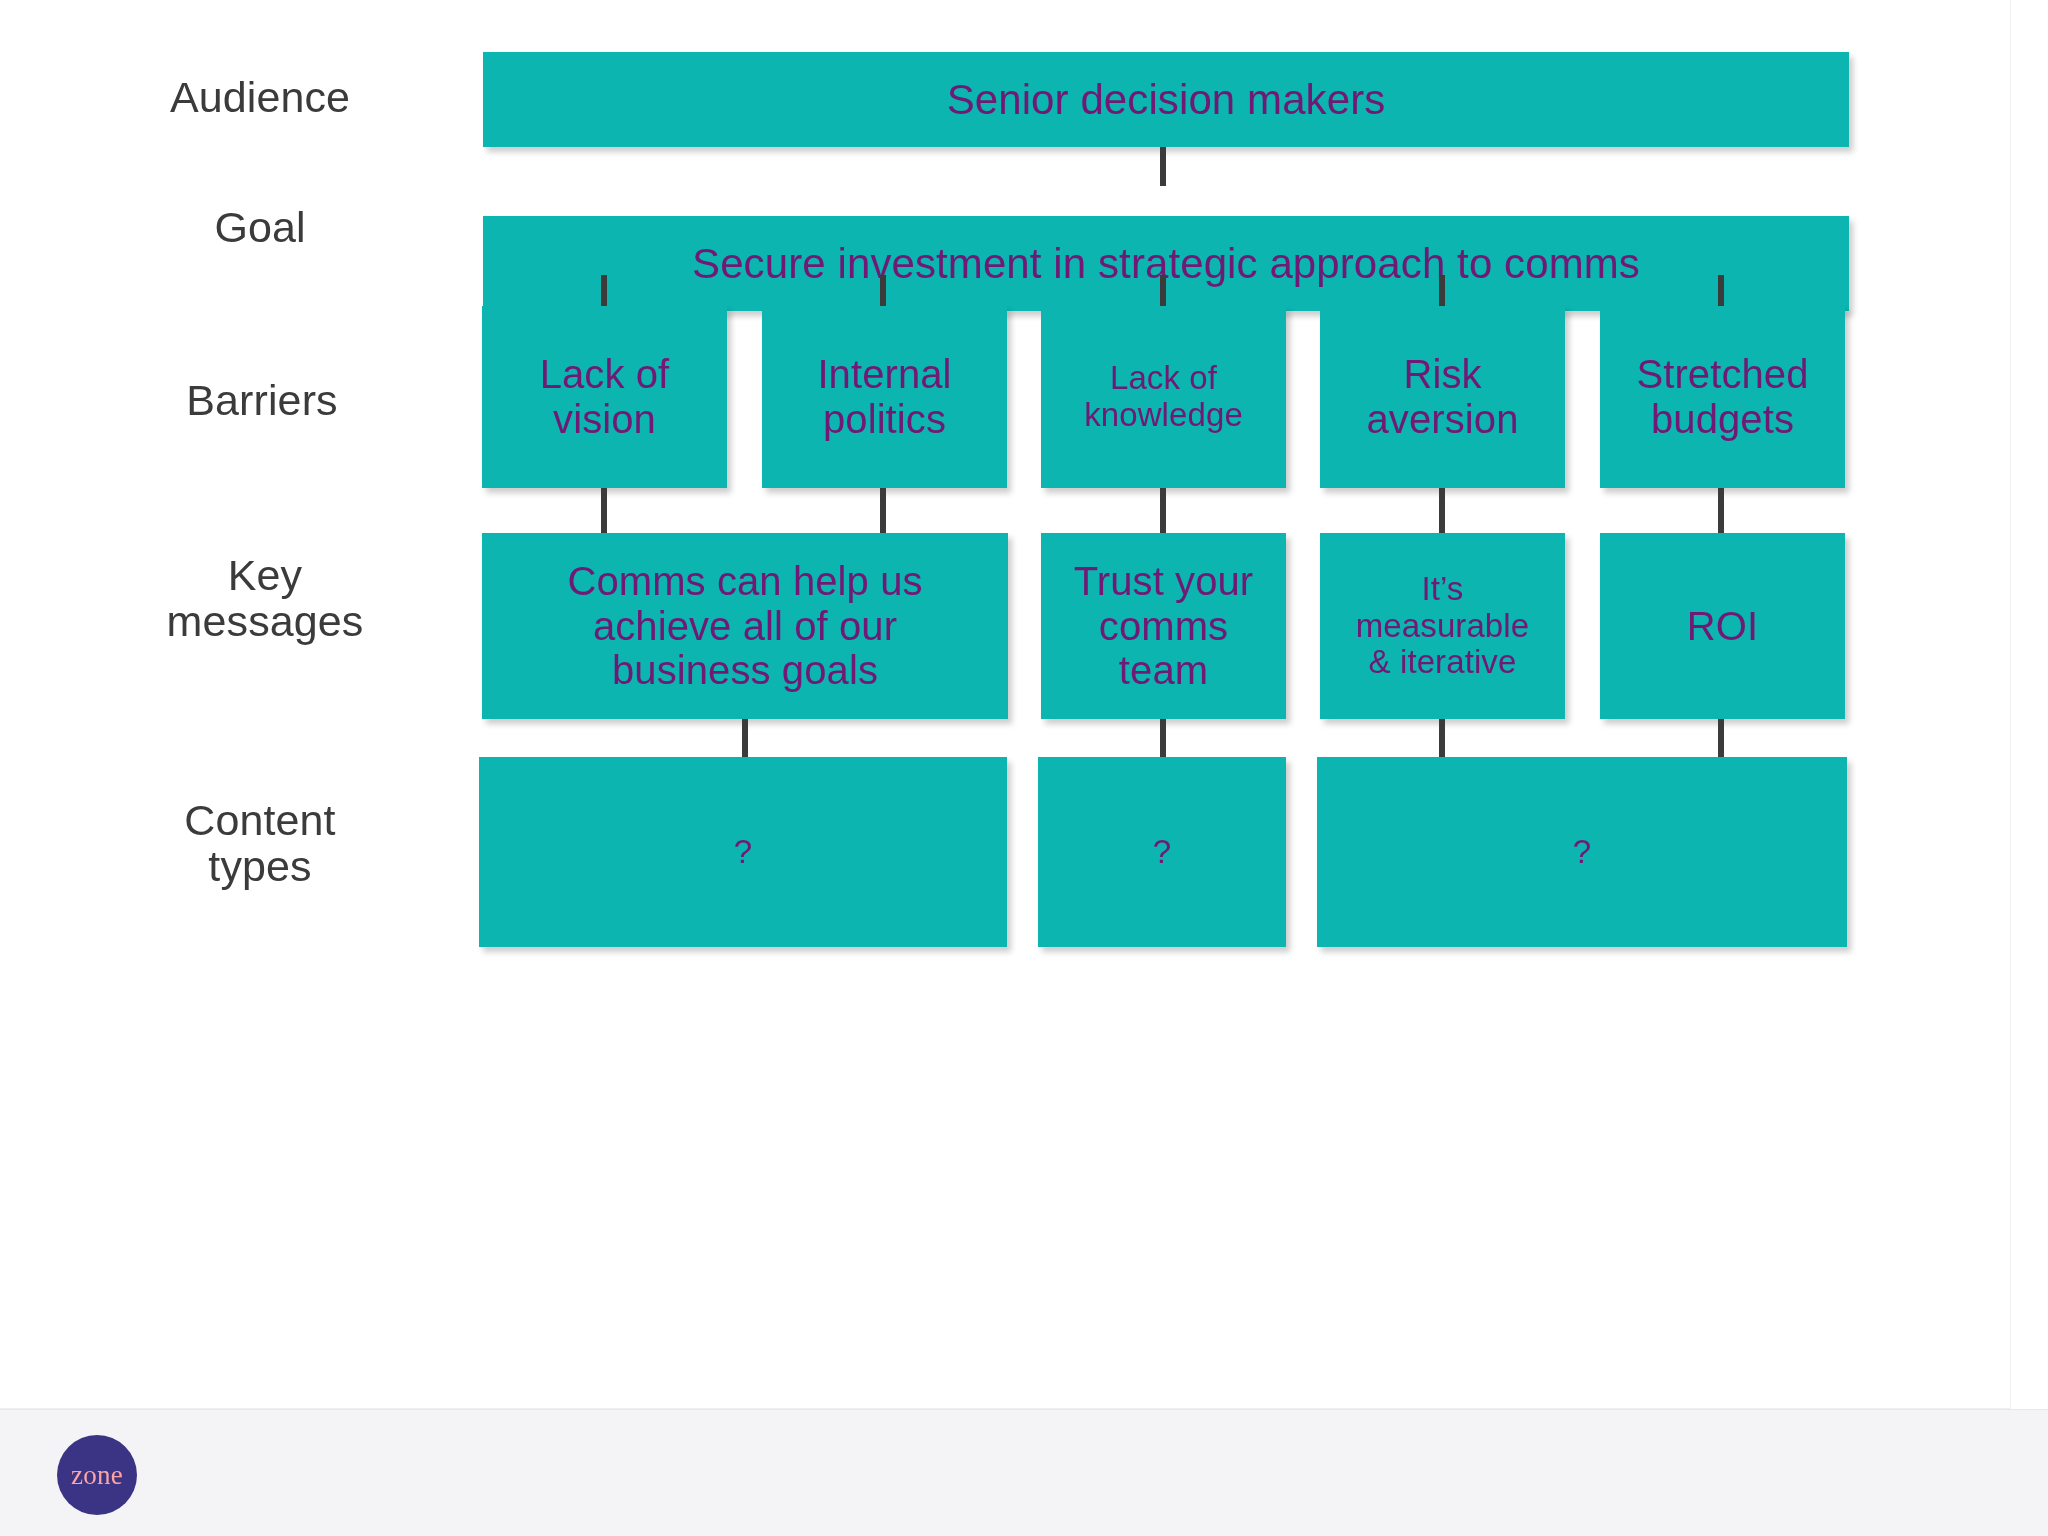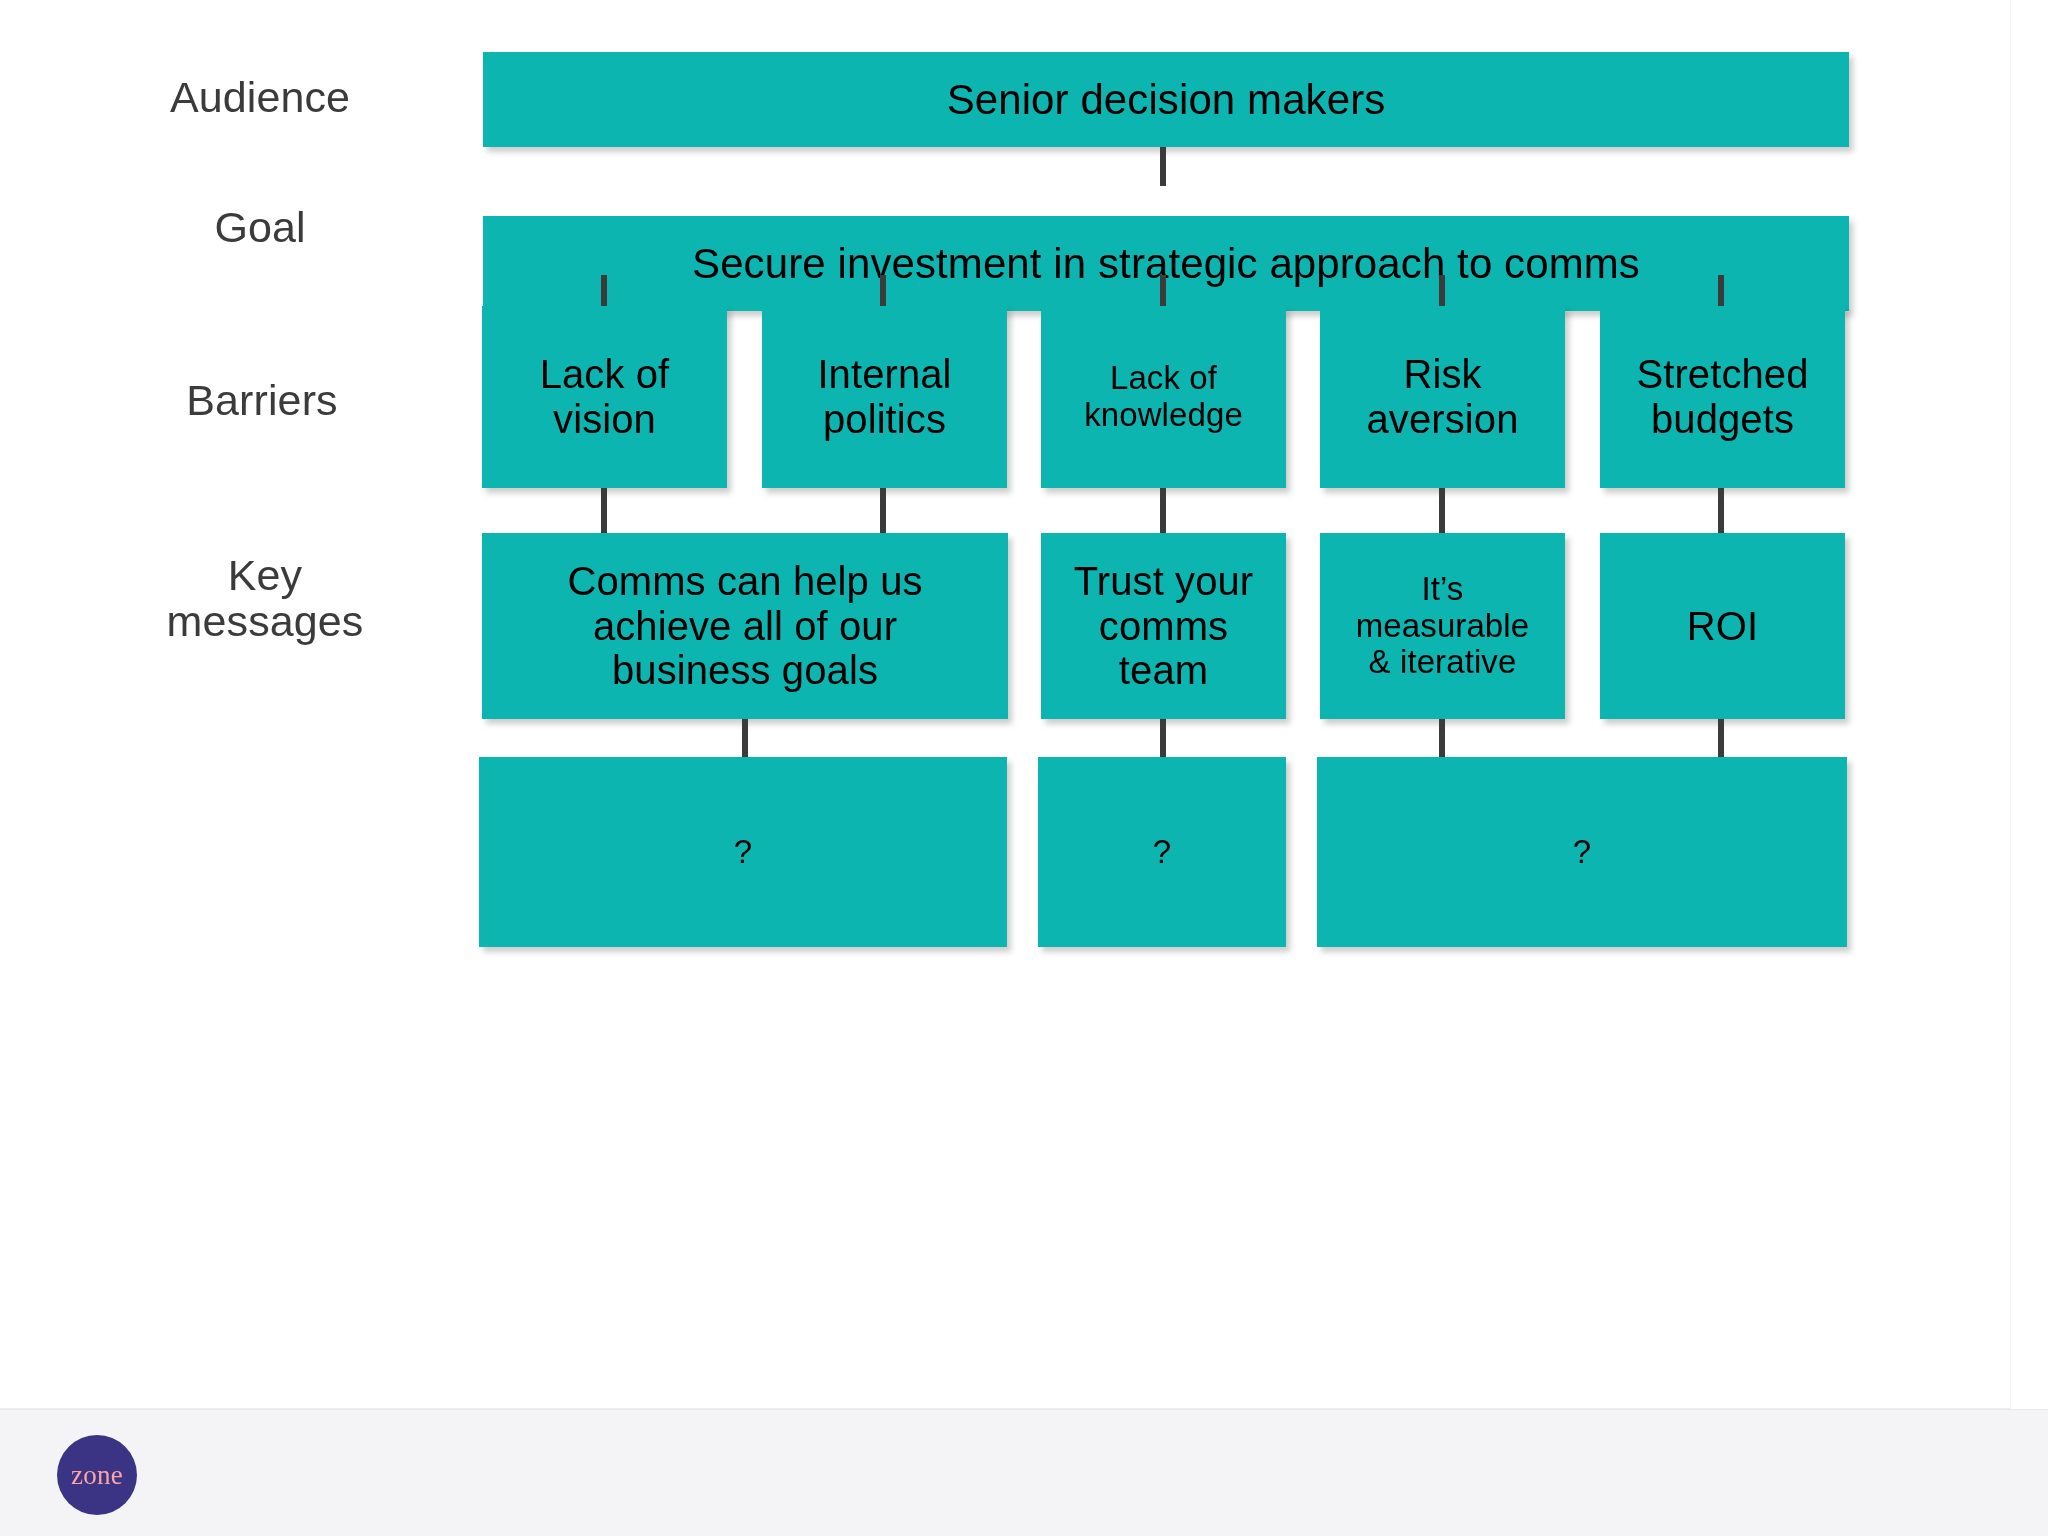--- a/index.html
+++ b/index.html
@@ -51,21 +51,21 @@
     line-height: 1.06;
     text-align: center;
     font-weight: 400;
     letter-spacing: .1px;
     white-space: pre-line;
   }
 
   .node {
     position: absolute;
     background: #0cb5b0;
-    color: #000000;
+    color: #701a75;
     display: flex;
     align-items: center;
     justify-content: center;
     text-align: center;
     box-sizing: border-box;
     padding: 4px 10px;
     line-height: 1.12;
     font-weight: 400;
     letter-spacing: .1px;
     box-shadow: 4px 5px 6px rgba(0,0,0,0.20);
@@ -121,20 +121,22 @@
 
     <div class="row-label" style="left:150px; top:75px; width:220px;">Audience</div>
 
     <div class="row-label" style="left:150px; top:205px; width:220px;">Goal</div>
 
     <div class="row-label" style="left:152px; top:378px; width:220px;">Barriers</div>
 
     <div class="row-label" style="left:150px; top:553px; width:230px;">Key
 messages</div>
 
+    <div class="row-label" style="left:150px; top:798px; width:220px;">Content
+types</div>
 
     <div class="node lg" style="left:483px; top:52px; width:1366px; height:95px;">Senior decision makers</div>
 
     <div class="connector" style="left:1160px; top:147px; height:39px;"></div>
 
     <div class="node lg" style="left:483px; top:180px; width:1366px; height:95px;margin-top:36px;">Secure investment in strategic approach to comms</div>
 
     <div class="connector" style="left:601px; top:275px; height:37px;"></div>
     <div class="connector" style="left:880px; top:275px; height:37px;"></div>
     <div class="connector" style="left:1160px; top:275px; height:37px;"></div>

